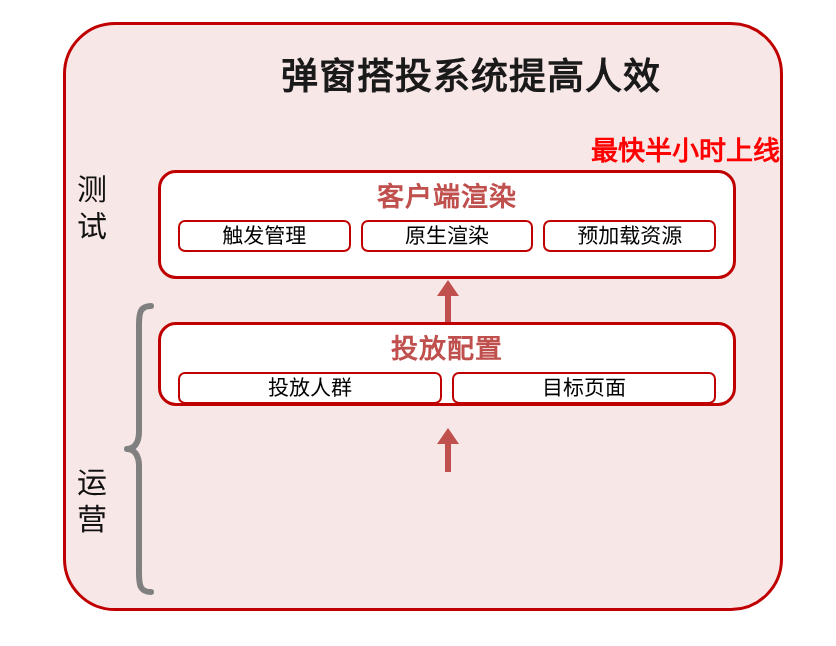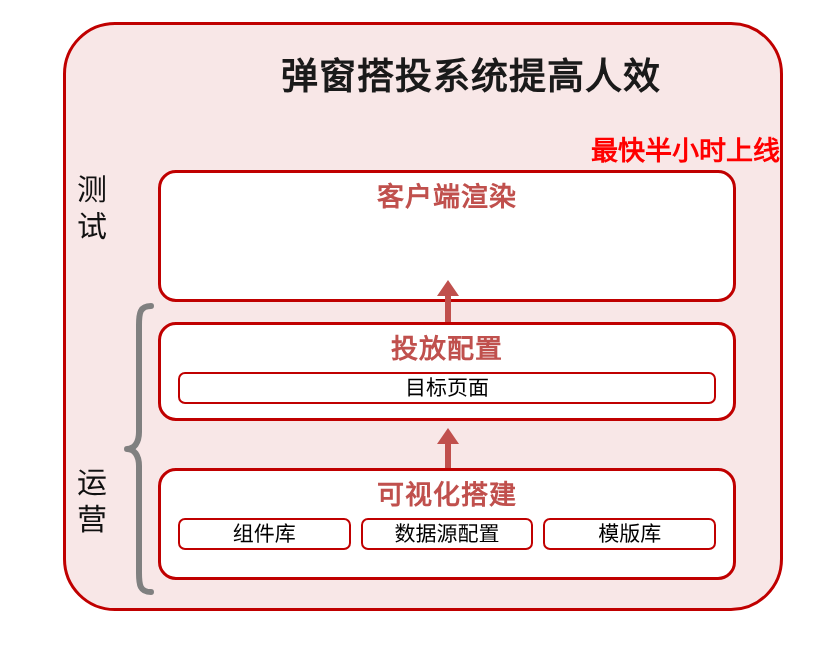--- a/index.html
+++ b/index.html
@@ -90,22 +90,22 @@
   
   .stage-card {
     position: absolute;
     left: 158px;
     width: 578px;         
     box-sizing: border-box;
     background: #ffffff;
     border: 3px solid #c00000;
     border-radius: 18px;
   }
-  #stage-card-0 { top: 170px; height: 132px; }
-  #stage-card-1 { top: 322px; height: 99px; }
+  #stage-card-0 { top: 170px; height: 109px; }
+  #stage-card-1 { top: 322px; height: 84px; }
   #stage-card-2 { top: 468px; height: 112px; }
 
   .stage-title {
     text-align: center;
     font-size: 27px;
     font-weight: bold;
     color: #c0504d;
     margin-top: 9px;
     line-height: 1.15;
     letter-spacing: 1px;
@@ -171,41 +171,39 @@
              C 16 3 15 10 15 22
              L 15 129
              C 15 140 10 146 3 146
              C 10 146 15 152 15 163
              L 15 270
              C 15 282 16 289 27 289" fill="none" stroke="#808080" stroke-width="6" stroke-linecap="round" stroke-linejoin="round"></path>
   </svg>
 
   <div class="stage-card" id="stage-card-0">
     <div class="stage-title">客户端渲染</div>
+    <div class="tag-row">
+      <div class="tag">触发管理</div>
+      <div class="tag">原生渲染</div>
+      <div class="tag">预加载资源</div>
+    </div>
   </div>
 
   <svg class="connector-arrow" id="connector-arrow-0" viewBox="0 0 40 44">
     <line x1="20" y1="44" x2="20" y2="12" stroke="#c0504d" stroke-width="6"></line>
     <polygon points="20,0 31,16 9,16" fill="#c0504d"></polygon>
   </svg>
 
   <div class="stage-card" id="stage-card-1">
     <div class="stage-title">投放配置</div>
     <div class="tag-row">
+      <div class="tag">投放人群</div>
       <div class="tag">目标页面</div>
     </div>
   </div>
 
   <svg class="connector-arrow" id="connector-arrow-1" viewBox="0 0 40 44">
     <line x1="20" y1="44" x2="20" y2="12" stroke="#c0504d" stroke-width="6"></line>
     <polygon points="20,0 31,16 9,16" fill="#c0504d"></polygon>
   </svg>
 
-  <div class="stage-card" id="stage-card-2">
-    <div class="stage-title">可视化搭建</div>
-    <div class="tag-row">
-      <div class="tag">组件库</div>
-      <div class="tag">数据源配置</div>
-      <div class="tag">模版库</div>
-    </div>
-  </div>
 
 </div>
 
 </body></html>

